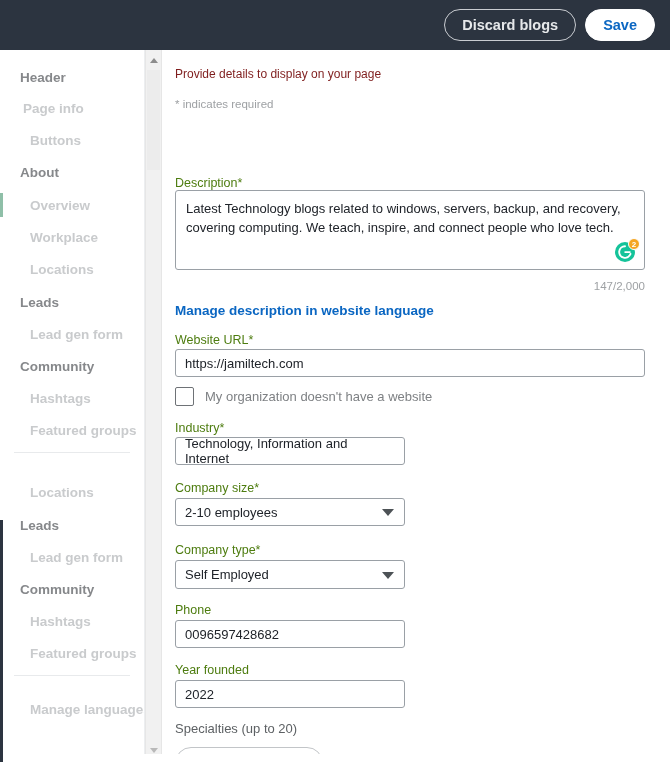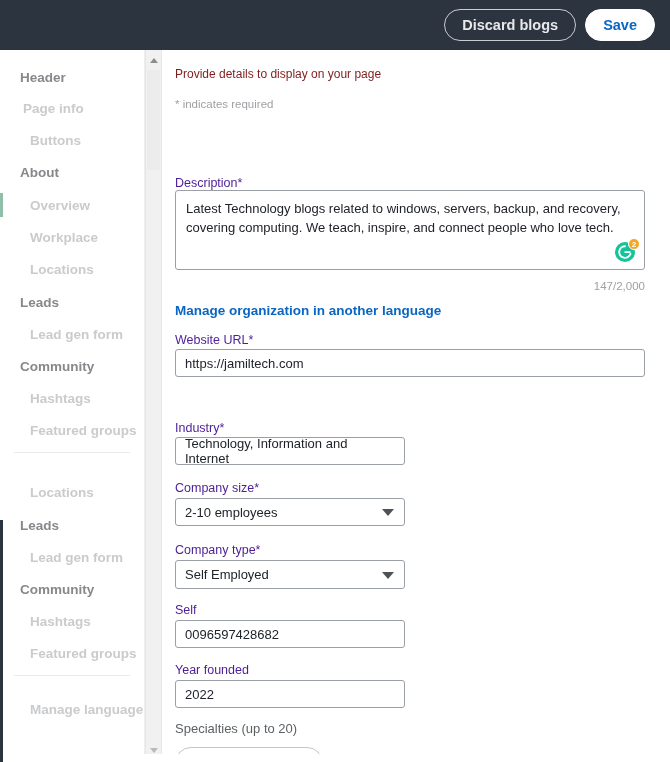--- a/index.html
+++ b/index.html
@@ -120,21 +120,21 @@
     white-space: nowrap;
   }
   #required-note {
     position: absolute; top: 48px; left: 12px;
     font-size: 11.5px; color: #9ea1a4;
     white-space: nowrap;
   }
 
   .field-label {
     position: absolute;
-    font-size: 12.5px; color: #4c1d95;
+    font-size: 12.5px; color: #4d7c0f;
     white-space: nowrap;
   }
   .tbox {
     position: absolute;
     border: 1px solid #9aa0a6;
     border-radius: 3px;
     background: #ffffff;
     font-size: 13px; color: #20242a;
     display: flex; align-items: center;
     padding: 0 9px;
@@ -320,46 +320,50 @@
         <svg width="22" height="22" viewBox="0 0 22 22" aria-hidden="true">
           <circle cx="11" cy="11" r="10" fill="#15c39a"></circle>
           <path d="M11 5.2a5.8 5.8 0 1 0 5.45 7.75" fill="none" stroke="#ffffff" stroke-width="1.9" stroke-linecap="round"></path>
           <path d="M11.2 11.1h4.6" fill="none" stroke="#ffffff" stroke-width="1.9" stroke-linecap="round"></path>
         </svg>
         <div id="gram-badge">2</div>
       </div>
     </div>
     <div id="char-count">147/2,000</div>
 
-    <div id="manage-lang-link">Manage organization in another language</div>
+    <div id="manage-lang-link">Manage description in website language</div>
 
     <div class="field-label" style="top:283px; left:12px;">Website URL*</div>
     <div class="tbox" style="top:299px; left:12px; width:470px; height:28px;">
       <span>https://jamiltech.com</span>
     </div>
 
+    <div id="cb-row">
+      <div id="cb-box"></div>
+      <div id="cb-label">My organization doesn't have a website</div>
+    </div>
 
     <div class="field-label" style="top:371px; left:12px;">Industry*</div>
     <div class="tbox" style="top:387px; left:12px; width:230px; height:28px;">
       <span>Technology, Information and Internet</span>
     </div>
 
     <div class="field-label" style="top:431px; left:12px;">Company size*</div>
     <div class="tbox" style="top:448px; left:12px; width:230px; height:28px; cursor:pointer;">
       <span>2-10 employees</span>
       <span class="caret"></span>
     </div>
 
     <div class="field-label" style="top:493px; left:12px;">Company type*</div>
     <div class="tbox" style="top:510px; left:12px; width:230px; height:29px; cursor:pointer;">
       <span>Self Employed</span>
       <span class="caret"></span>
     </div>
 
-    <div class="field-label" style="top:553px; left:12px;">Self</div>
+    <div class="field-label" style="top:553px; left:12px;">Phone</div>
     <div class="tbox" style="top:570px; left:12px; width:230px; height:28px;">
       <span>0096597428682</span>
     </div>
 
     <div class="field-label" style="top:613px; left:12px;">Year founded</div>
     <div class="tbox" style="top:630px; left:12px; width:230px; height:28px;">
       <span>2022</span>
     </div>
 
     <div class="field-label" style="top:671px; left:12px; color:#5d6164; font-size:13px;">Specialties (up to 20)</div>

